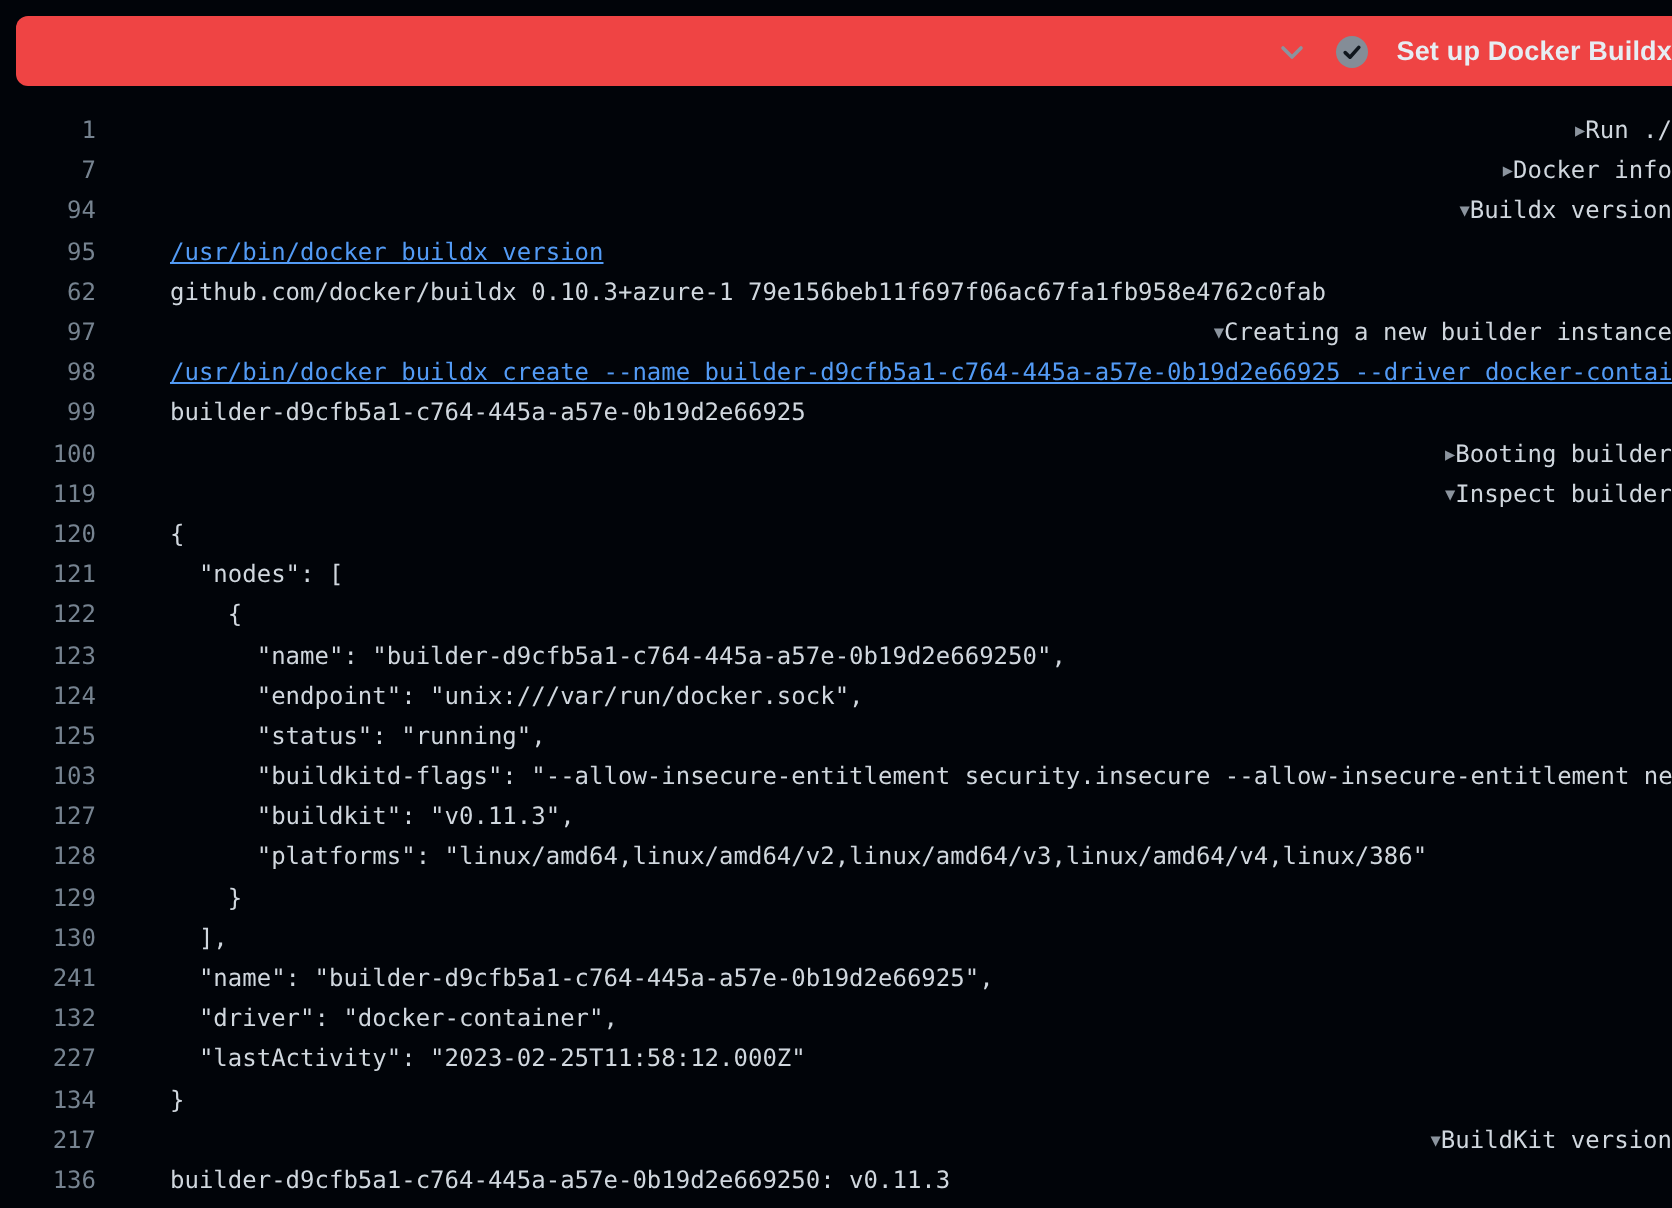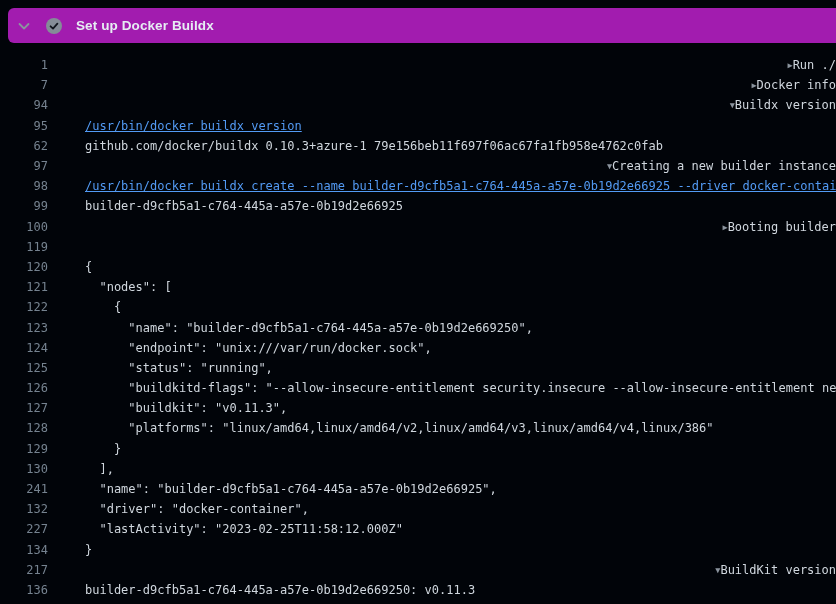--- a/index.html
+++ b/index.html
@@ -17,27 +17,28 @@
     height: 604px;
     background: #010409;
   }
   
   .step-header {
     position: absolute;
     top: 8px;
     left: 8px;
     right: 0;
     height: 35px;
-    background: #a21caf;
+    background: #ef4444;
     border-radius: 6px 0 0 6px;
     display: flex;
     align-items: center;
     padding-left: 8px;
     box-sizing: border-box;
     cursor: pointer;
+    justify-content: flex-end;
   }
   .step-header .chev {
     width: 16px;
     height: 16px;
     display: flex;
     align-items: center;
     justify-content: center;
     margin-right: 14px;
   }
   .step-header .status {
@@ -127,28 +128,28 @@
   <div class="log" id="log">
       <div class="row"><span class="num">1</span><span class="line group"><span class="arrow">▶</span>Run ./</span></div>
       <div class="row"><span class="num">7</span><span class="line group"><span class="arrow">▶</span>Docker info</span></div>
       <div class="row"><span class="num">94</span><span class="line group"><span class="arrow">▼</span>Buildx version</span></div>
       <div class="row"><span class="num">95</span><span class="line command">/usr/bin/docker buildx version</span></div>
       <div class="row"><span class="num">62</span><span class="line output">github.com/docker/buildx 0.10.3+azure-1 79e156beb11f697f06ac67fa1fb958e4762c0fab</span></div>
       <div class="row"><span class="num">97</span><span class="line group"><span class="arrow">▼</span>Creating a new builder instance</span></div>
       <div class="row"><span class="num">98</span><span class="line command">/usr/bin/docker buildx create --name builder-d9cfb5a1-c764-445a-a57e-0b19d2e66925 --driver docker-container</span></div>
       <div class="row"><span class="num">99</span><span class="line output">builder-d9cfb5a1-c764-445a-a57e-0b19d2e66925</span></div>
       <div class="row"><span class="num">100</span><span class="line group"><span class="arrow">▶</span>Booting builder</span></div>
-      <div class="row"><span class="num">119</span></div>
+      <div class="row"><span class="num">119</span><span class="line group"><span class="arrow">▼</span>Inspect builder</span></div>
       <div class="row"><span class="num">120</span><span class="line output">{</span></div>
       <div class="row"><span class="num">121</span><span class="line output">  "nodes": [</span></div>
       <div class="row"><span class="num">122</span><span class="line output">    {</span></div>
       <div class="row"><span class="num">123</span><span class="line output">      "name": "builder-d9cfb5a1-c764-445a-a57e-0b19d2e669250",</span></div>
       <div class="row"><span class="num">124</span><span class="line output">      "endpoint": "unix:///var/run/docker.sock",</span></div>
       <div class="row"><span class="num">125</span><span class="line output">      "status": "running",</span></div>
-      <div class="row"><span class="num">126</span><span class="line output">      "buildkitd-flags": "--allow-insecure-entitlement security.insecure --allow-insecure-entitlement network.host",</span></div>
+      <div class="row"><span class="num">103</span><span class="line output">      "buildkitd-flags": "--allow-insecure-entitlement security.insecure --allow-insecure-entitlement network.host",</span></div>
       <div class="row"><span class="num">127</span><span class="line output">      "buildkit": "v0.11.3",</span></div>
       <div class="row"><span class="num">128</span><span class="line output">      "platforms": "linux/amd64,linux/amd64/v2,linux/amd64/v3,linux/amd64/v4,linux/386"</span></div>
       <div class="row"><span class="num">129</span><span class="line output">    }</span></div>
       <div class="row"><span class="num">130</span><span class="line output">  ],</span></div>
       <div class="row"><span class="num">241</span><span class="line output">  "name": "builder-d9cfb5a1-c764-445a-a57e-0b19d2e66925",</span></div>
       <div class="row"><span class="num">132</span><span class="line output">  "driver": "docker-container",</span></div>
       <div class="row"><span class="num">227</span><span class="line output">  "lastActivity": "2023-02-25T11:58:12.000Z"</span></div>
       <div class="row"><span class="num">134</span><span class="line output">}</span></div>
       <div class="row"><span class="num">217</span><span class="line group"><span class="arrow">▼</span>BuildKit version</span></div>
       <div class="row"><span class="num">136</span><span class="line output">builder-d9cfb5a1-c764-445a-a57e-0b19d2e669250: v0.11.3</span></div>

